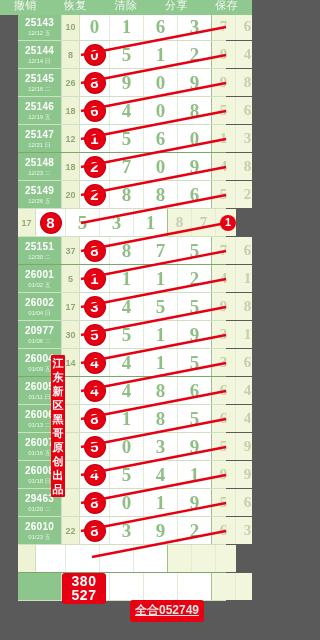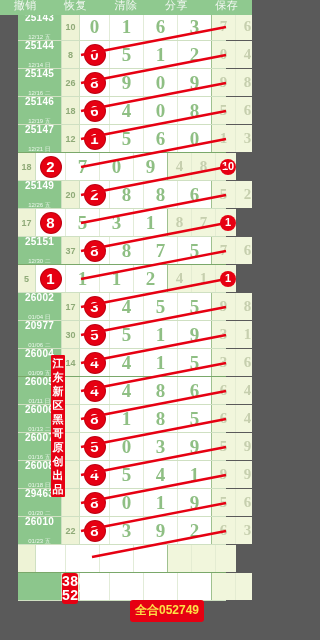--- a/index.html
+++ b/index.html
@@ -45,21 +45,21 @@
     position: relative;
   }
   .row.sep { border-bottom: 1px solid #7aa86a; }
 
   
   .c-issue {
     width: 44px; flex: 0 0 44px;
     background: #8cc68c;
     border-right: 1px solid #cfe0c2;
     display: flex; flex-direction: column;
-    align-items: center; justify-content: space-between;
+    align-items: center; justify-content: center;
     line-height: 1;
   }
   .c-issue .no {
     font-size: 10px; font-weight: bold; color: #ffffff;
     letter-spacing: .2px;
   }
   .c-issue .dt {
     font-size: 6px; color: #eaf6ea; margin-top: 2px;
     white-space: nowrap;
   }
@@ -123,40 +123,41 @@
     border-radius: 9px;
     background: #e60012; color: #fff;
     font-size: 11px; font-weight: bold;
     display: flex; align-items: center; justify-content: center;
     line-height: 1;
     position: relative; left: 2px;
   }
   .pairbox {
     position: absolute;
     left: 62px; top: 573px;
-    width: 16px;
+    width: 44px;
     background: #e60012; color: #fff;
     font-size: 14px; font-weight: bold;
     text-align: center;
     border-radius: 3px;
     padding: 1px 0 2px 0;
     line-height: 14px;
     z-index: 22;
   }
   .pairbox div { letter-spacing: .5px; }
 
   .totalbox {
     position: absolute;
     left: 130px; top: 600px;
-    background: #e60012; color: #fde047;
+    background: #e60012; color: #e5e5e5;
     font-size: 12px; font-weight: bold;
     padding: 2px 5px 3px 5px;
     border-radius: 3px;
     z-index: 22;
     white-space: nowrap;
+    text-decoration: underline;
   }
 
   
   .vlabel {
     position: absolute;
     left: 51px; top: 355px;
     width: 14px;
     background: #e60012;
     color: #ffffff;
     font-size: 11px; font-weight: bold;
@@ -274,20 +275,24 @@
         <div class="c-big">5</div>
         <div class="c-big">6</div>
         <div class="c-big last">0</div>
         <div class="c-faint">1</div>
         <div class="c-faint">3</div>
         <div class="c-sum">
           <div class="sumbadge">5</div>
         </div>
       </div>
       <div class="row">
+        <div class="c-issue">
+          <div class="no">25148</div>
+          <div class="dt">12/23 二</div>
+        </div>
         <div class="c-cnt">18</div>
         <div class="c-ball">
           <div class="ball">2</div>
         </div>
         <div class="c-big">7</div>
         <div class="c-big">0</div>
         <div class="c-big last">9</div>
         <div class="c-faint">4</div>
         <div class="c-faint">8</div>
         <div class="c-sum">
@@ -338,20 +343,24 @@
         <div class="c-big">8</div>
         <div class="c-big">7</div>
         <div class="c-big last">5</div>
         <div class="c-faint">7</div>
         <div class="c-faint">6</div>
         <div class="c-sum">
           <div class="sumbadge">9</div>
         </div>
       </div>
       <div class="row">
+        <div class="c-issue">
+          <div class="no">26001</div>
+          <div class="dt">01/02 五</div>
+        </div>
         <div class="c-cnt">5</div>
         <div class="c-ball">
           <div class="ball">1</div>
         </div>
         <div class="c-big">1</div>
         <div class="c-big">1</div>
         <div class="c-big last">2</div>
         <div class="c-faint">4</div>
         <div class="c-faint">1</div>
         <div class="c-sum">

